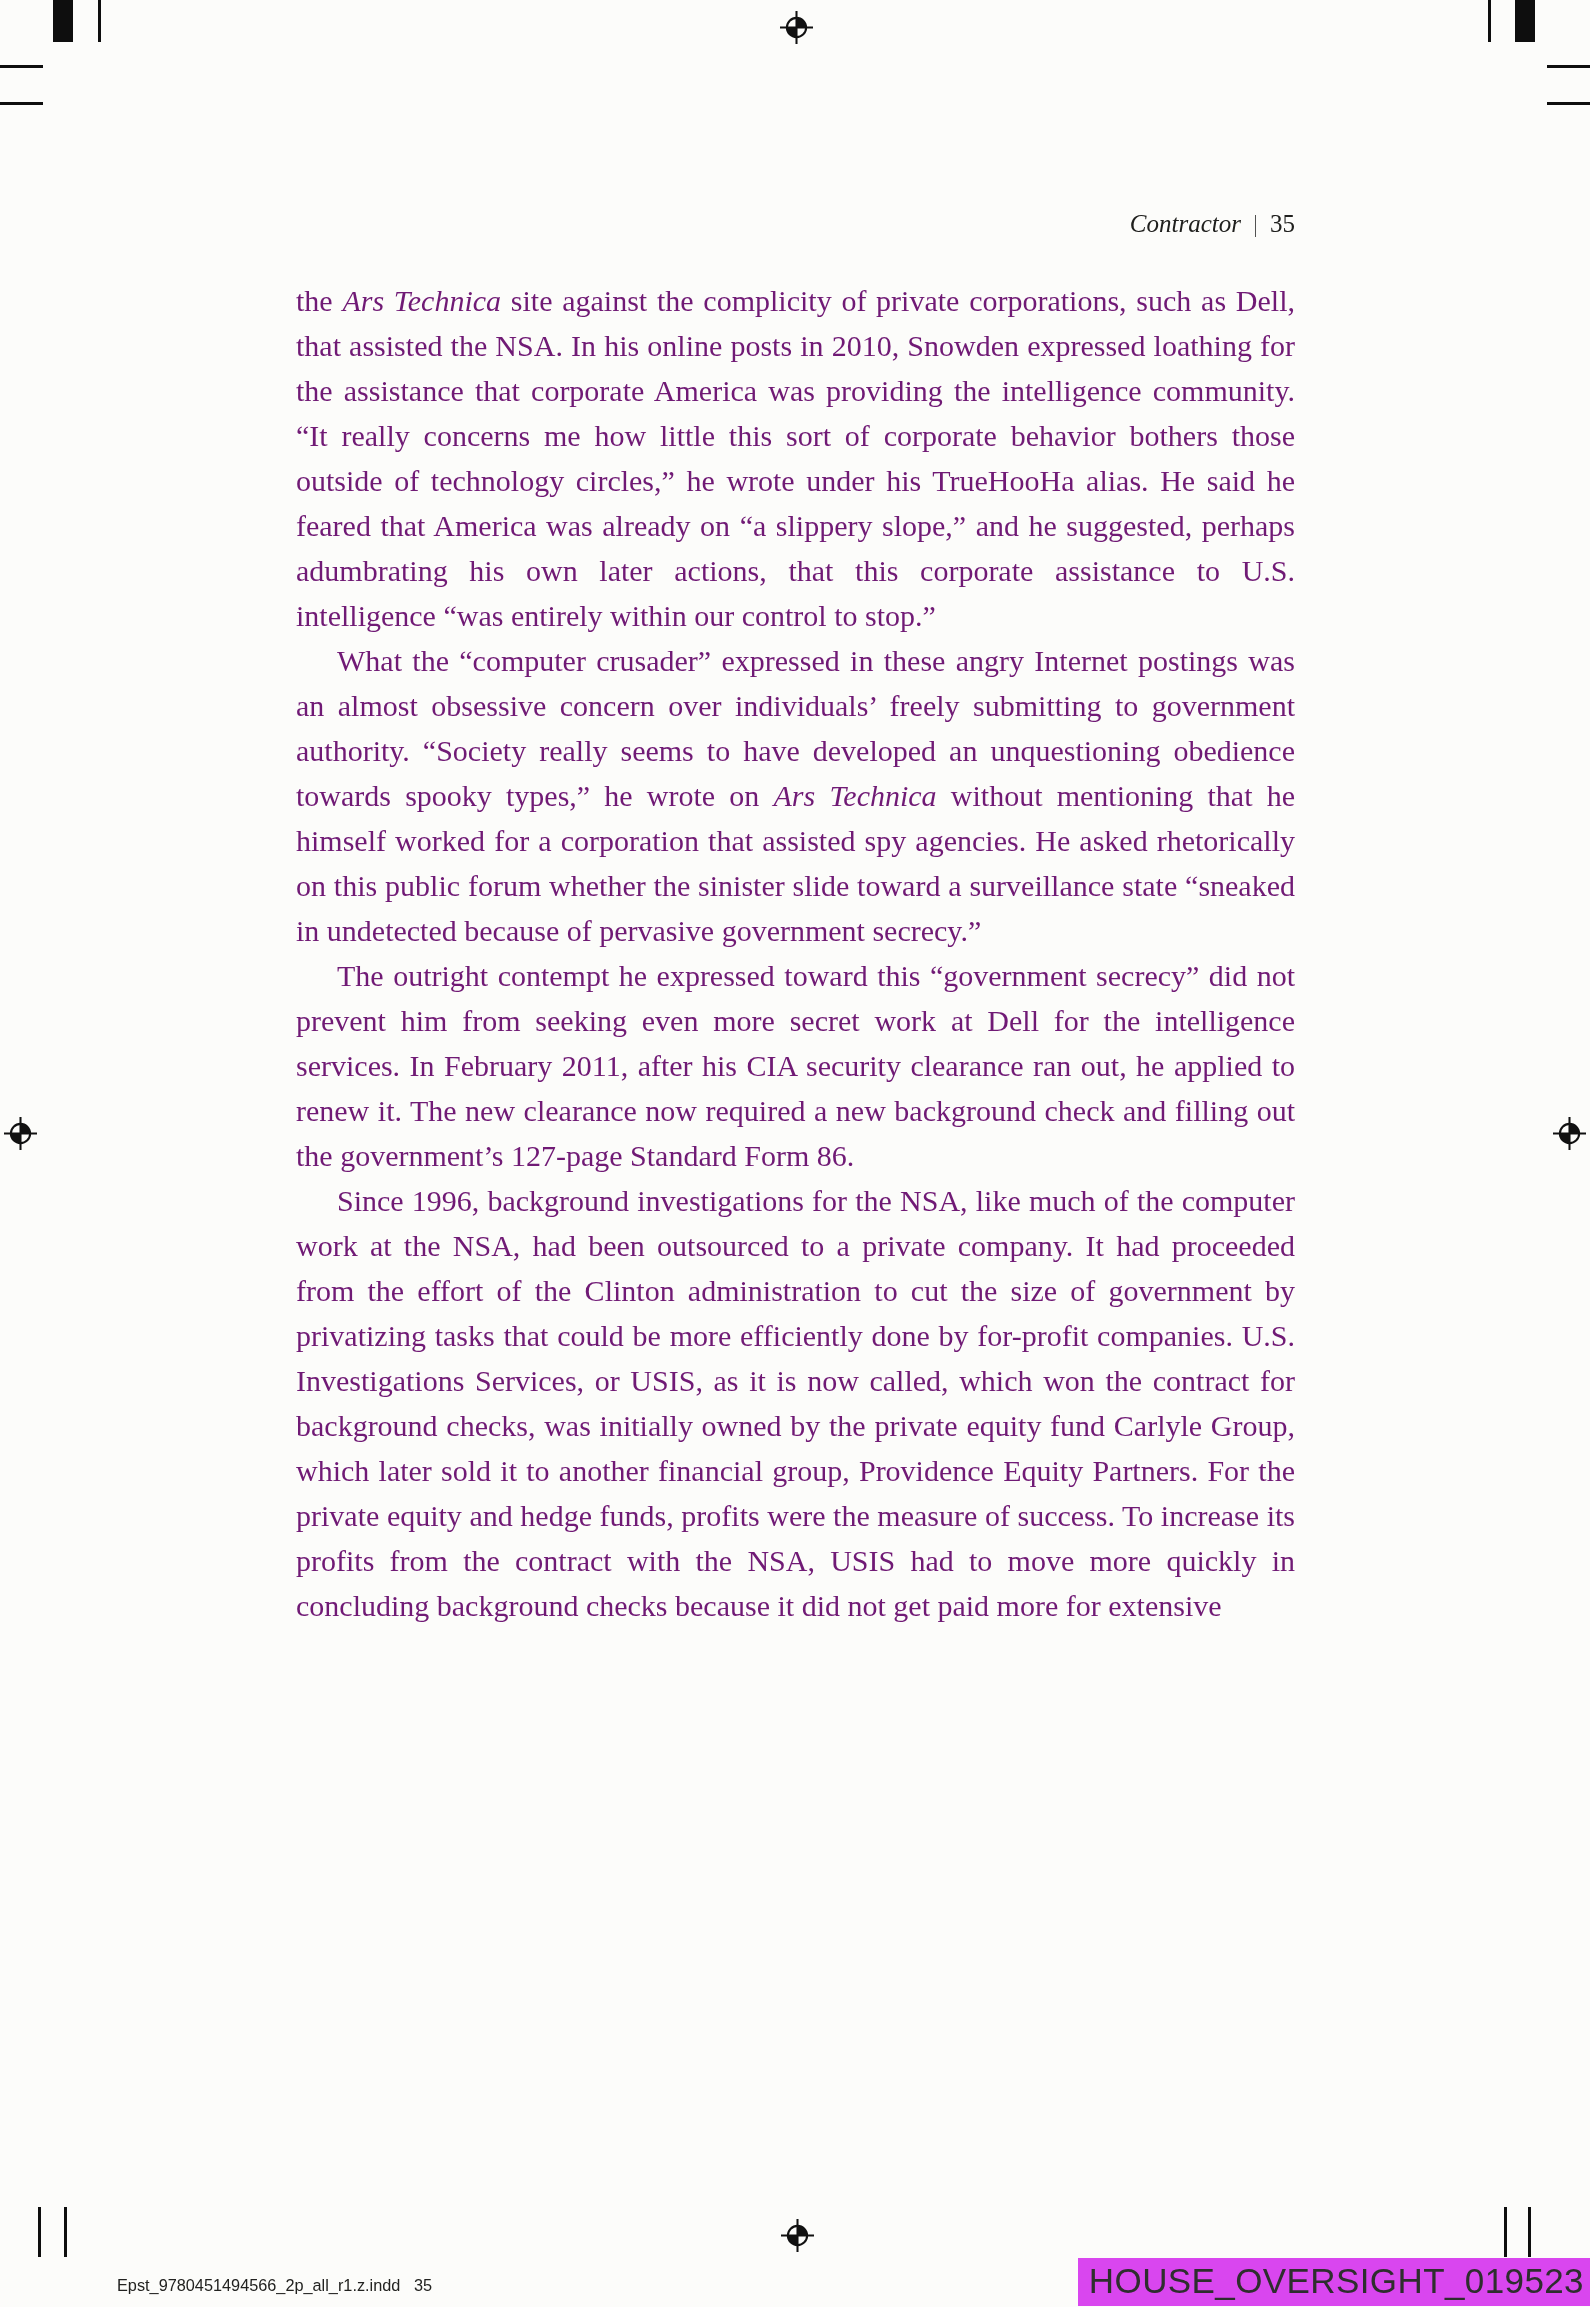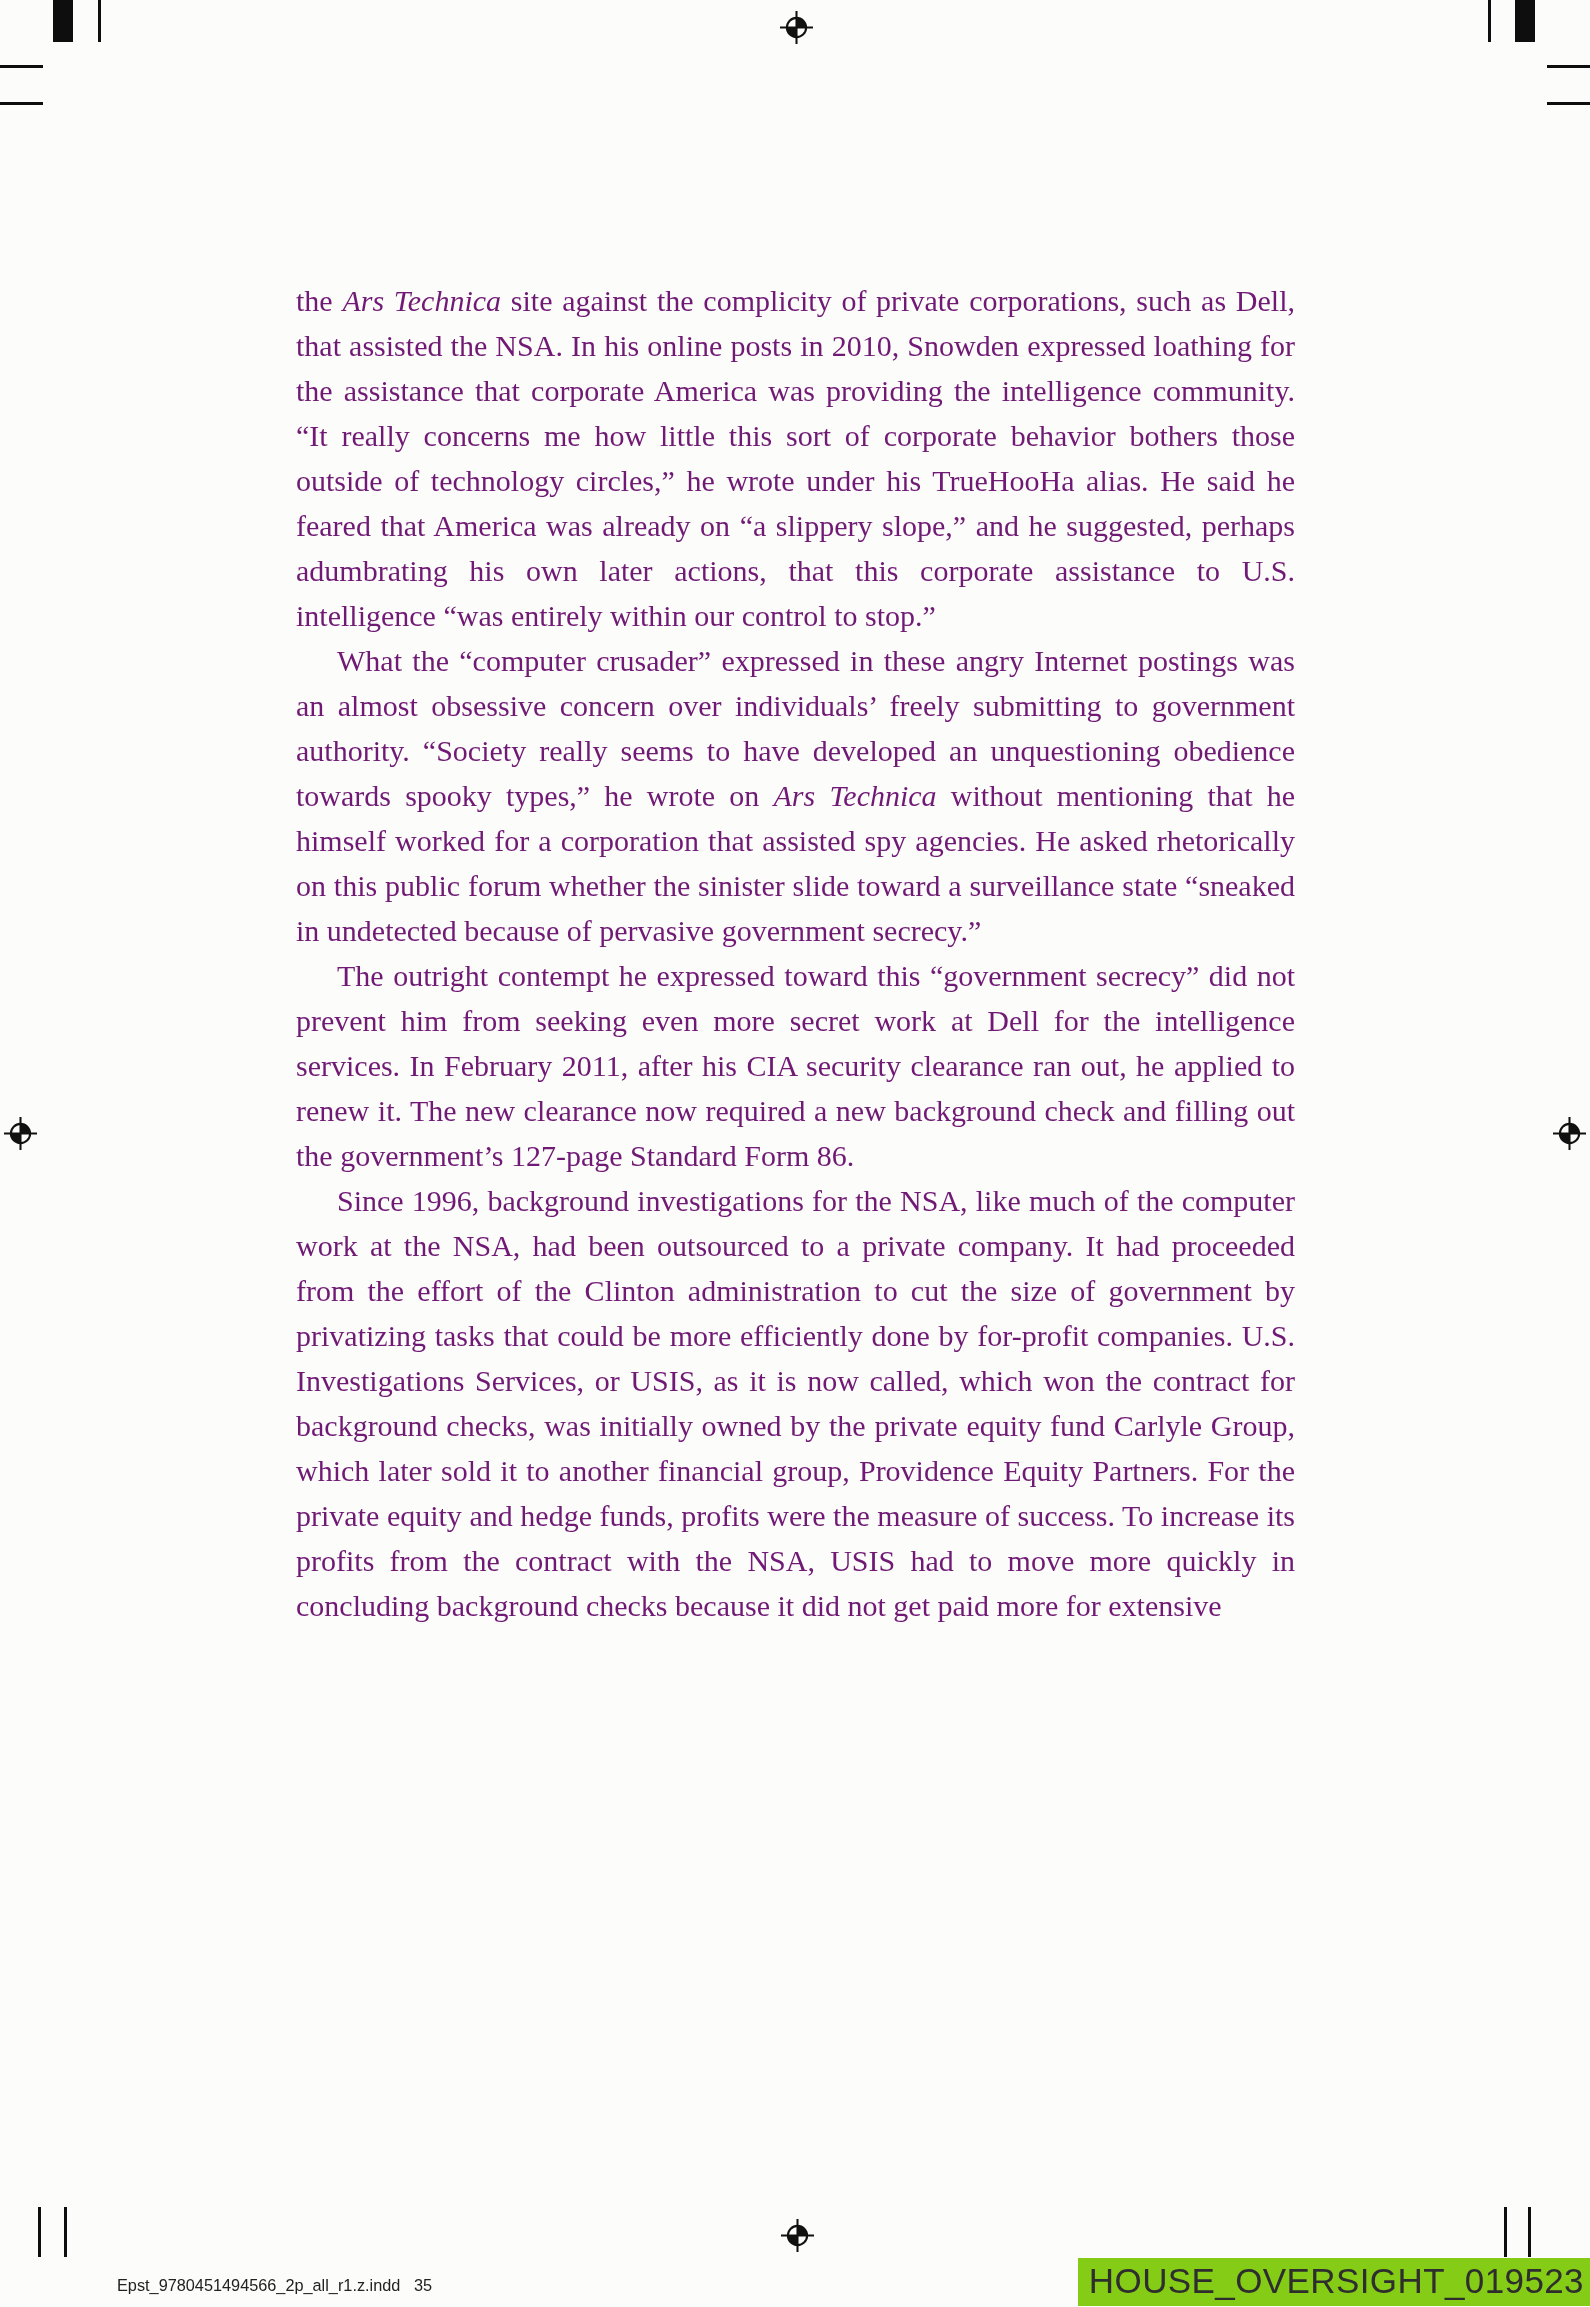--- a/index.html
+++ b/index.html
@@ -73,21 +73,21 @@
     margin-top: 44px;
   }
   .footer-left { left: 117px; }
   .footer-right { right: 108px; text-align: left; }
 
   
   .watermark {
     position: absolute;
     right: 0; bottom: 1.5px;
     padding: 3px 6px 4.4px 10.4px;
-    background: #84cc16;
+    background: #d946ef;
     font-family: "Liberation Sans", sans-serif;
     font-size: 35px;
     letter-spacing: 0.4px;
     color: #2e2e2e;
     white-space: pre;
   }
 </style>
 </head>
 <body>
 
@@ -128,20 +128,23 @@
     <path d="M24 38 A14 14 0 0 1 10 24 L24 24 Z" fill="#111"></path>
   </svg>
   <svg class="regmark reg-bottom" viewBox="0 0 48 48">
     <line x1="24" y1="0" x2="24" y2="48" stroke="#111" stroke-width="3"></line>
     <line x1="0" y1="24" x2="48" y2="24" stroke="#111" stroke-width="3"></line>
     <circle cx="24" cy="24" r="14" fill="none" stroke="#111" stroke-width="3"></circle>
     <path d="M24 10 A14 14 0 0 1 38 24 L24 24 Z" fill="#111"></path>
     <path d="M24 38 A14 14 0 0 1 10 24 L24 24 Z" fill="#111"></path>
   </svg>
 
+  <header class="running-head">
+    <span class="rh-title">Contractor</span><span class="rh-sep">|</span><span class="rh-num">35</span>
+  </header>
 
   <main class="text-block" id="text-block">
       <p><span>the </span><em>Ars Technica</em><span> site against the complicity of private corporations, such as Dell, that assisted the NSA. In his online posts in 2010, Snowden expressed loathing for the assistance that corporate America was providing the intelligence community. “It really concerns me how little this sort of corporate behavior bothers those outside of technology circles,” he wrote under his TrueHooHa alias. He said he feared that America was already on “a slippery slope,” and he suggested, perhaps adumbrating his own later actions, that this corporate assistance to U.S. intelligence “was entirely within our control to stop.”</span></p>
       <p class="indent"><span>What the “computer crusader” expressed in these angry Internet postings was an almost obsessive concern over individuals’ freely submitting to government authority. “Society really seems to have developed an unquestioning obedience towards spooky types,” he wrote on </span><em>Ars Technica</em><span> without mentioning that he himself worked for a corporation that assisted spy agencies. He asked rhetorically on this public forum whether the sinister slide toward a surveillance state “sneaked in undetected because of pervasive government secrecy.”</span></p>
       <p class="indent"><span>The outright contempt he expressed toward this “government secrecy” did not prevent him from seeking even more secret work at Dell for the intelligence services. In February 2011, after his CIA security clearance ran out, he applied to renew it. The new clearance now required a new background check and filling out the government’s 127-page Standard Form 86.</span></p>
       <p class="indent"><span>Since 1996, background investigations for the NSA, like much of the computer work at the NSA, had been outsourced to a private company. It had proceeded from the effort of the Clinton administration to cut the size of government by privatizing tasks that could be more efficiently done by for-profit companies. U.S. Investigations Services, or USIS, as it is now called, which won the contract for background checks, was initially owned by the private equity fund Carlyle Group, which later sold it to another financial group, Providence Equity Partners. For the private equity and hedge funds, profits were the measure of success. To increase its profits from the contract with the NSA, USIS had to move more quickly in concluding background checks because it did not get paid more for extensive</span></p>
     </main>
 
   <div class="footer-left">Epst_9780451494566_2p_all_r1.z.indd   35</div>
   <div class="footer-right">9/29/16   5:51 PM</div>

